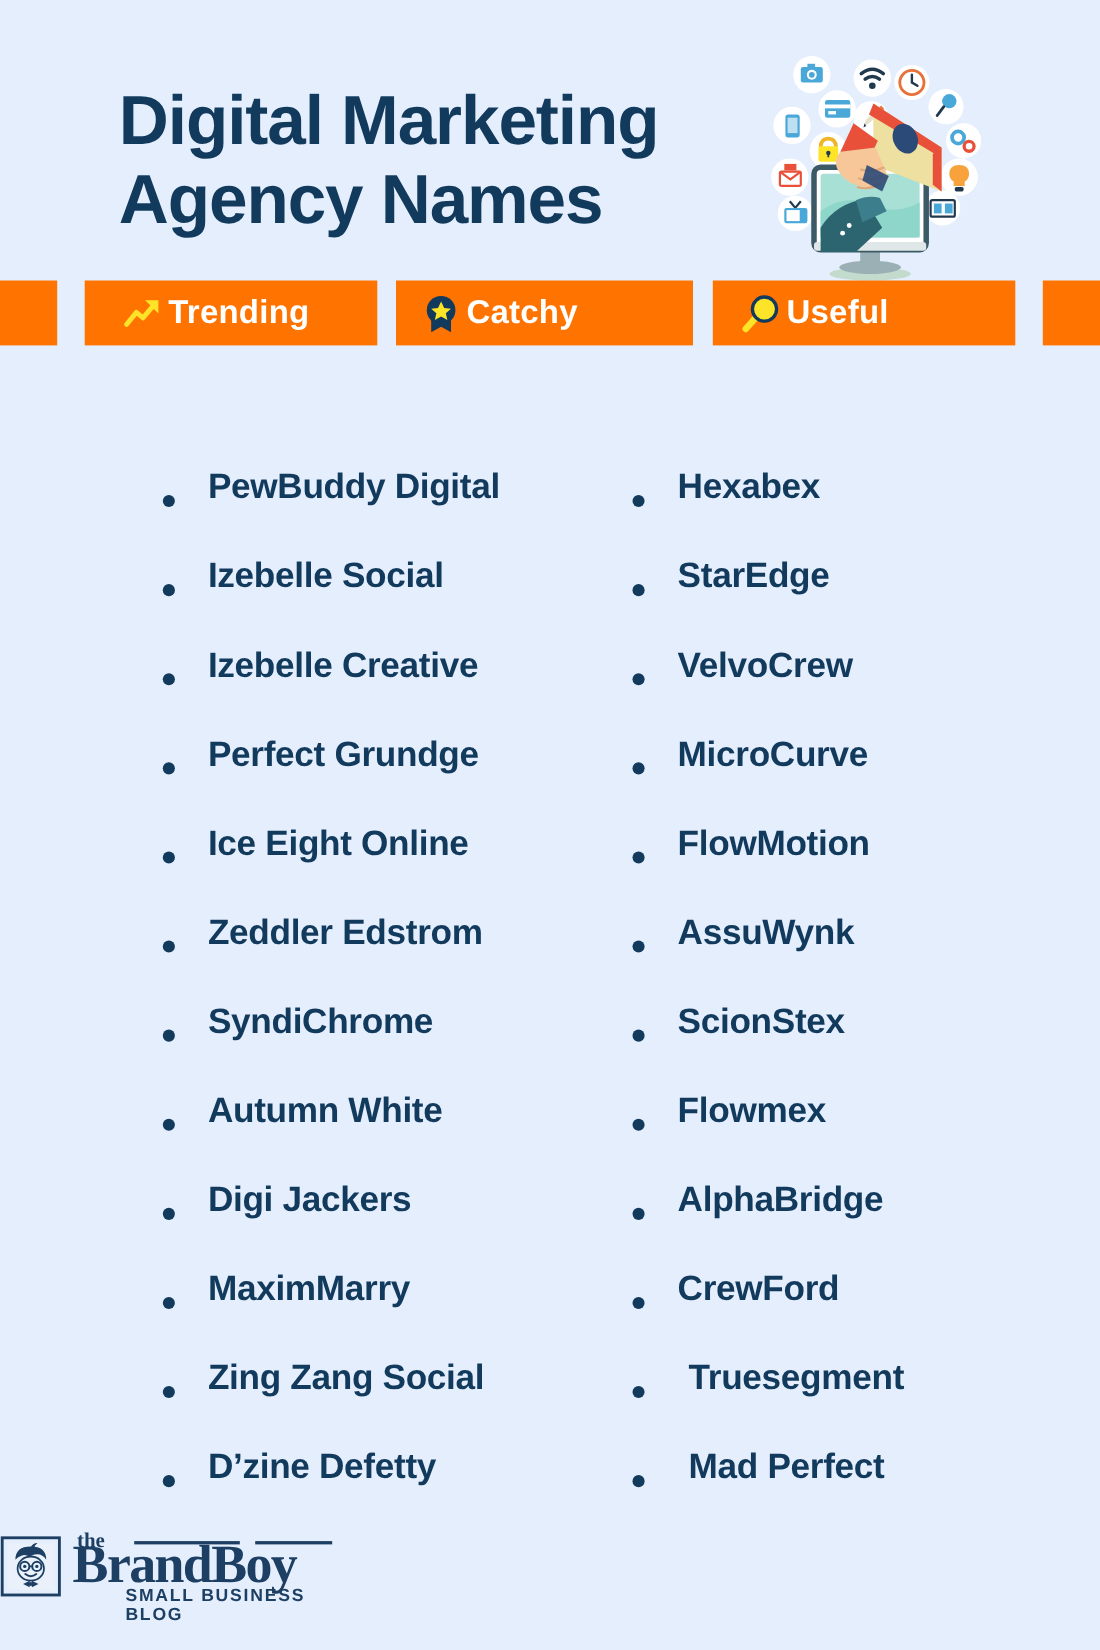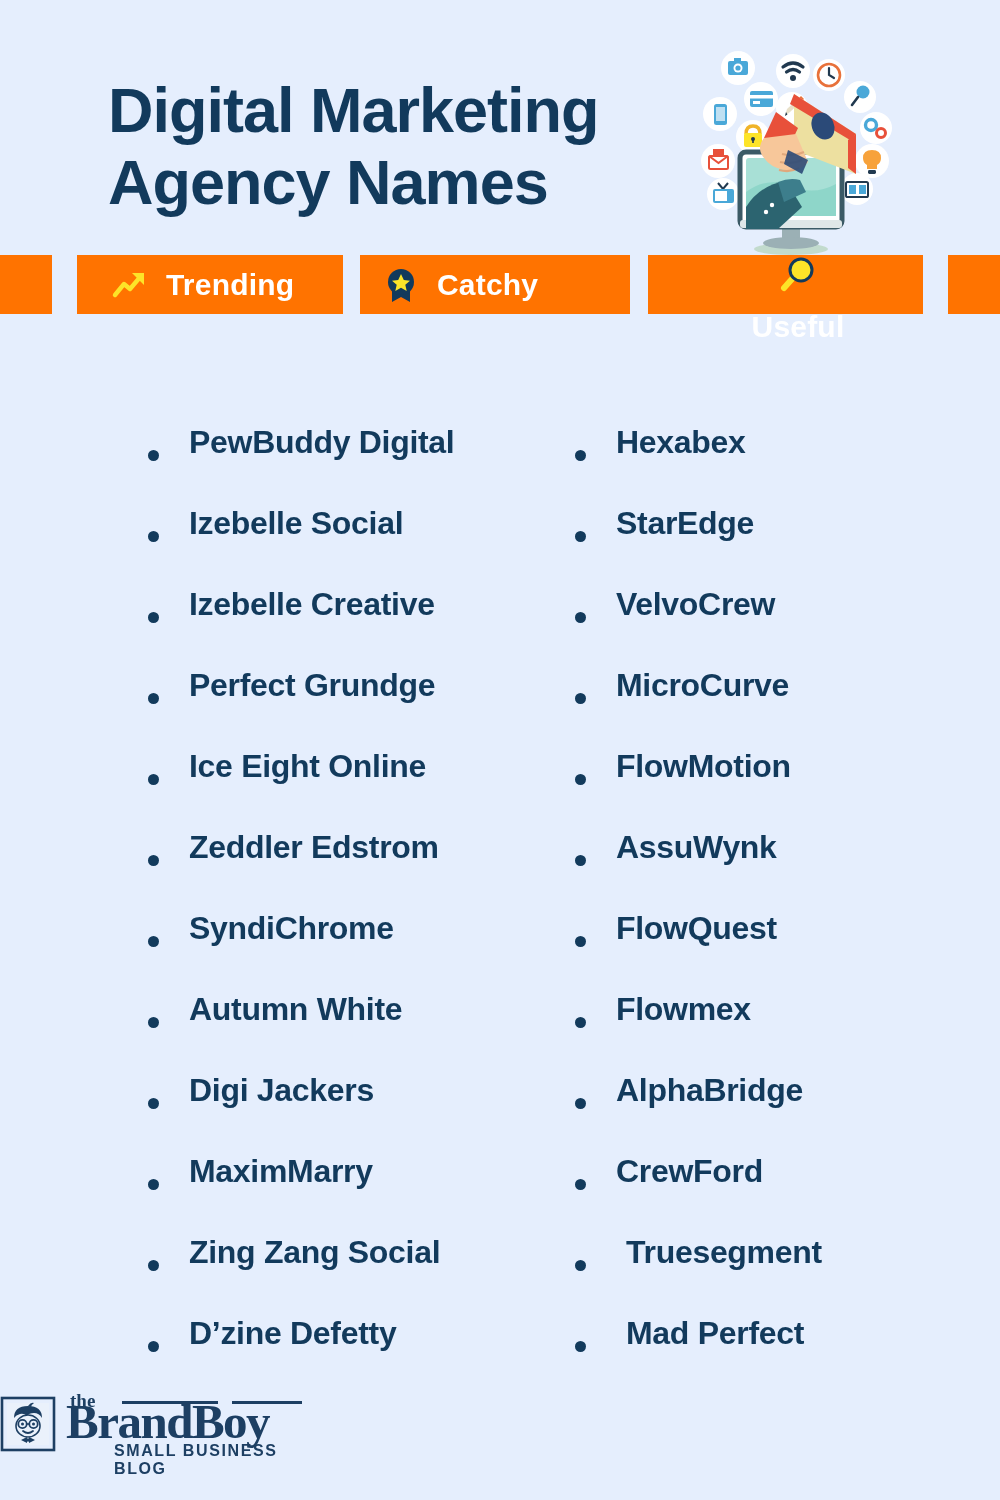--- a/index.html
+++ b/index.html
@@ -74,26 +74,26 @@
   .edge-left  { left: 0;   width: 52px; }
   .edge-right { left: 948px; width: 52px; }
 
   .badge {
     position: absolute;
     top: 0;
     height: 59px;
     background: #ff7300;
     display: flex;
     align-items: center;
-    gap: 17px;
+    gap: 4px;
   }
 
   .badge-1 { left: 77px;  width: 266px; padding-left: 34px; }
   .badge-2 { left: 360px; width: 270px; padding-left: 22px; }
-  .badge-3 { left: 648px; width: 275px; padding-left: 25px; flex-direction: column; }
+  .badge-3 { left: 648px; width: 275px; padding-left: 25px; }
 
   .badge-icon {
     width: 38px;
     height: 38px;
     flex: 0 0 38px;
     display: block;
   }
 
   .badge-label {
     font-size: 30px;
@@ -439,21 +439,21 @@
       <div class="list-item">
           <span class="bullet"></span>
           <span class="item-text">FlowMotion</span>
         </div>
       <div class="list-item">
           <span class="bullet"></span>
           <span class="item-text">AssuWynk</span>
         </div>
       <div class="list-item">
           <span class="bullet"></span>
-          <span class="item-text">FlowQuest</span>
+          <span class="item-text">ScionStex</span>
         </div>
       <div class="list-item">
           <span class="bullet"></span>
           <span class="item-text">Flowmex</span>
         </div>
       <div class="list-item">
           <span class="bullet"></span>
           <span class="item-text">AlphaBridge</span>
         </div>
       <div class="list-item">

